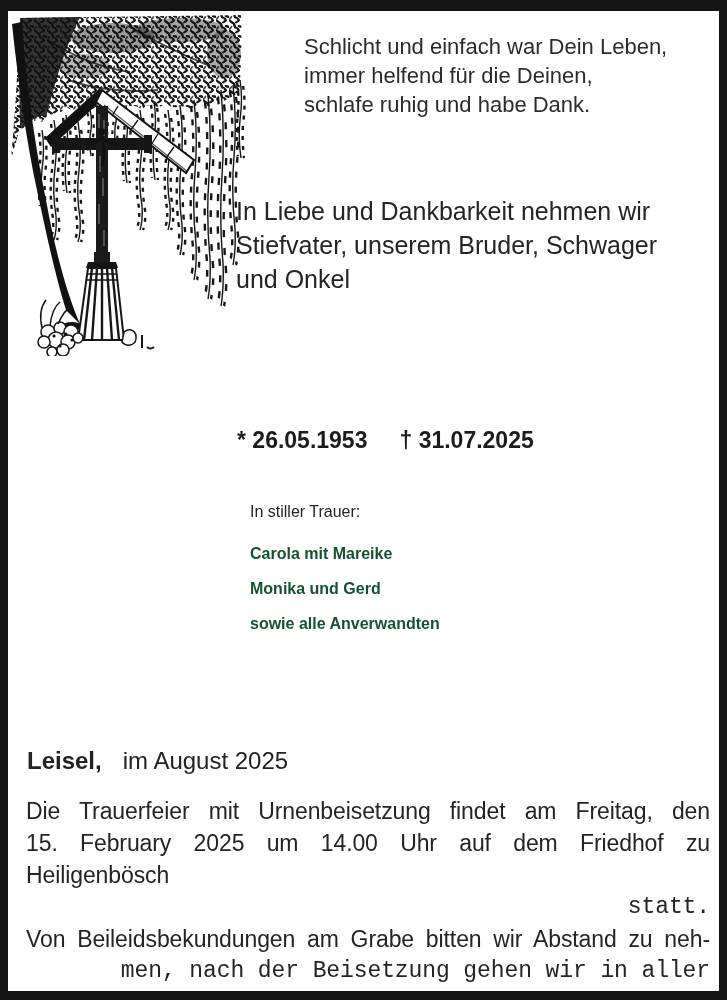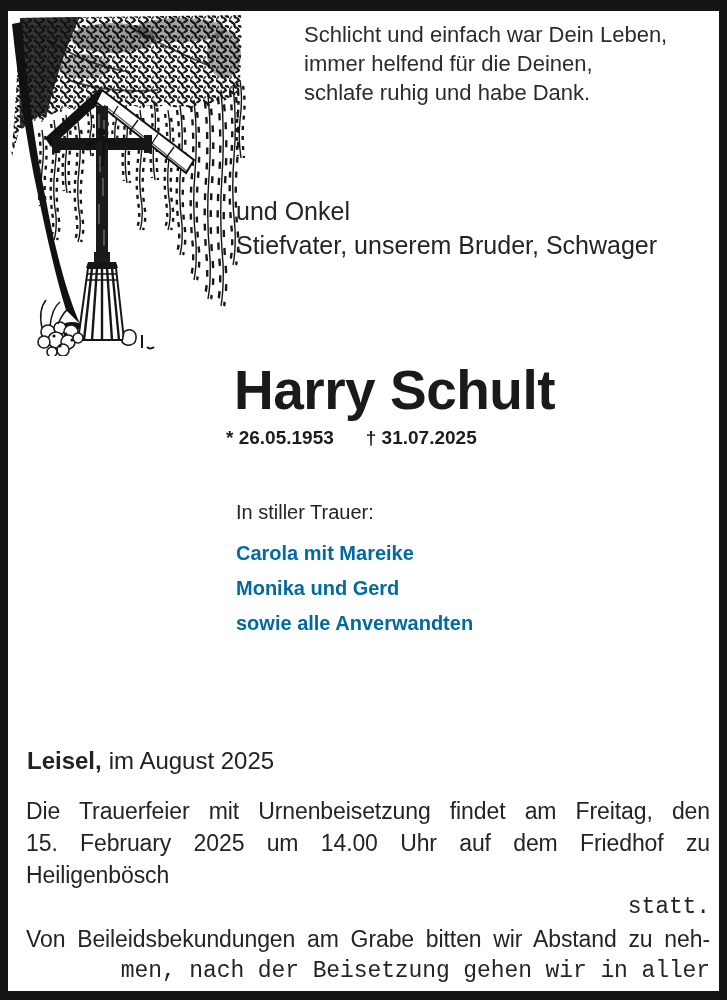--- a/index.html
+++ b/index.html
@@ -4,30 +4,30 @@
 <style>
   html,body{margin:0;padding:0;background:#ffffff;}
   .page{
     position:relative;width:727px;height:1000px;background:#ffffff;
     font-family:"Liberation Sans","DejaVu Sans",sans-serif;color:#212121;
     overflow:hidden;
   }
   .frame{position:absolute;inset:0;border-style:solid;border-color:#141414;
     border-width:11px 8px 9px 8px;pointer-events:none;}
   .abs{position:absolute;}
-  .verse{left:304px;top:20px;font-size:22px;line-height:29px;color:#2b2b2b;}
+  .verse{left:304px;top:32px;font-size:22px;line-height:29px;color:#2b2b2b;}
   .intro{left:236px;top:194px;font-size:25px;line-height:34px;color:#242424;}
   .name{left:234px;top:360px;margin:0;font-size:55px;line-height:1.1;font-weight:700;color:#1a1a1a;letter-spacing:-0.5px;}
-  .dates{left:226px;top:427px;font-size:19px;font-weight:700;color:#1c1c1c;display:flex;gap:32px;}
-  .mourners{left:236px;top:499px;font-size:20px;color:#242424;}
+  .dates{left:237px;top:427px;font-size:23px;font-weight:700;color:#1c1c1c;display:flex;gap:32px;}
+  .mourners{left:250px;top:499px;font-size:16px;color:#242424;}
   .mourners .heading{font-weight:400;line-height:26px;margin-bottom:11px;}
-  .mourners .mname{font-weight:700;line-height:35px;color:#0369a1;}
+  .mourners .mname{font-weight:700;line-height:35px;color:#14532d;}
   .dateline{left:27px;top:747px;font-size:24px;color:#222;}
   .dateline .loc{font-weight:700;}
-  .dateline .dt{margin-left:7px;}
+  .dateline .dt{margin-left:21px;}
   .funeral{left:26px;top:795px;width:684px;font-size:23px;line-height:32px;color:#242424;letter-spacing:-0.1px;}
   .jline{text-align:justify;text-align-last:justify;}
   .lline{text-align:right;font-family:Liberation Mono, monospace;}
   .illu{left:8px;top:10px;}
 </style>
 </head>
 <body>
 
 <div class="page">
 
@@ -136,25 +136,25 @@
     <path d="M34,318 Q30,300 38,290 M42,316 Q44,298 52,292 M50,314 Q56,300 64,296" stroke="#161616" stroke-width="1.5" fill="none"></path>
   </svg>
 
   <div class="abs verse">
     <div>Schlicht und einfach war Dein Leben,</div>
     <div>immer helfend für die Deinen,</div>
     <div>schlafe ruhig und habe Dank.</div>
   </div>
 
   <div class="abs intro">
+    <div>In Liebe und Dankbarkeit nehmen wir</div>
+    <div>Stiefvater, unserem Bruder, Schwager</div>
     <div>und Onkel</div>
-    <div>Stiefvater, unserem Bruder, Schwager</div>
   </div>
 
-  <h1 class="abs name">Harry Schult</h1>
 
   <div class="abs dates">
     <span>* 26.05.1953</span>
     <span>† 31.07.2025</span>
   </div>
 
   <div class="abs mourners">
     <div class="heading">In stiller Trauer:</div>
     <div class="mname">Carola mit Mareike</div>
     <div class="mname">Monika und Gerd</div>

